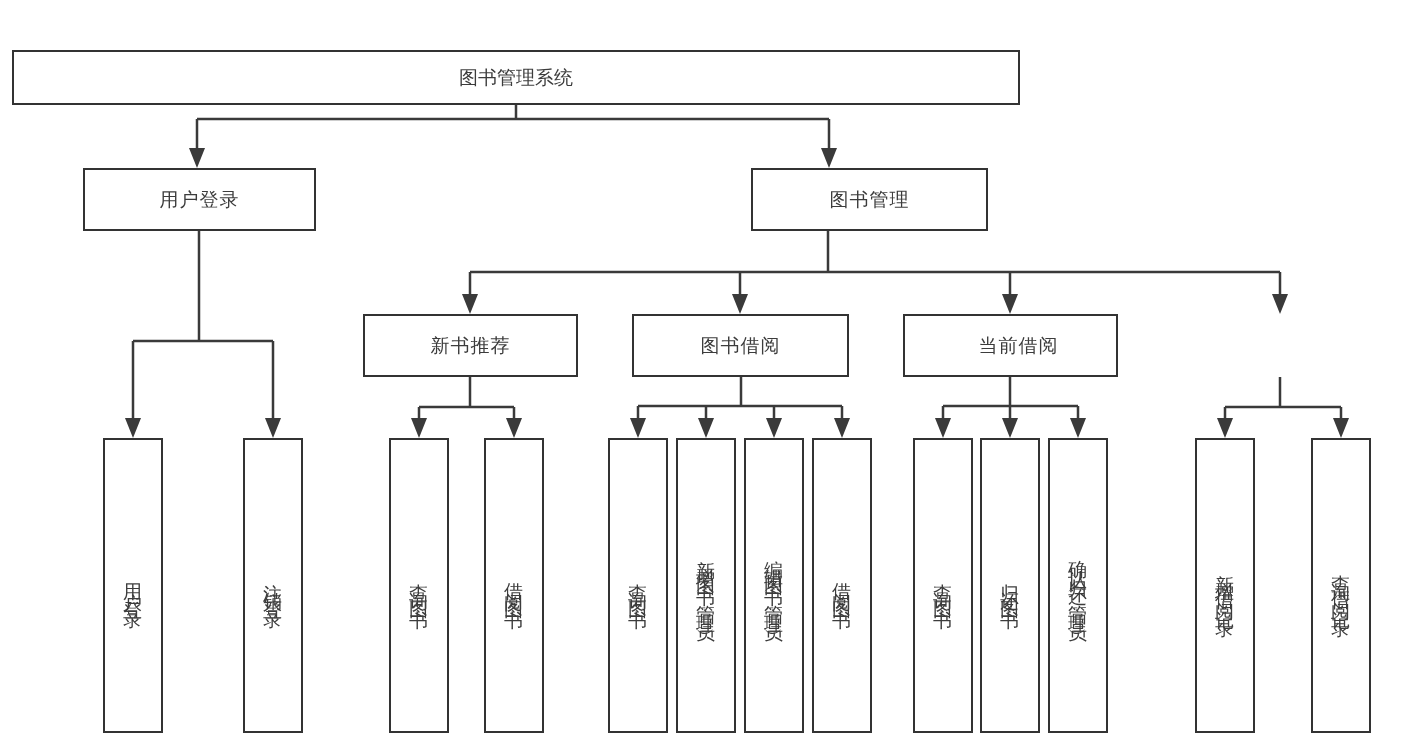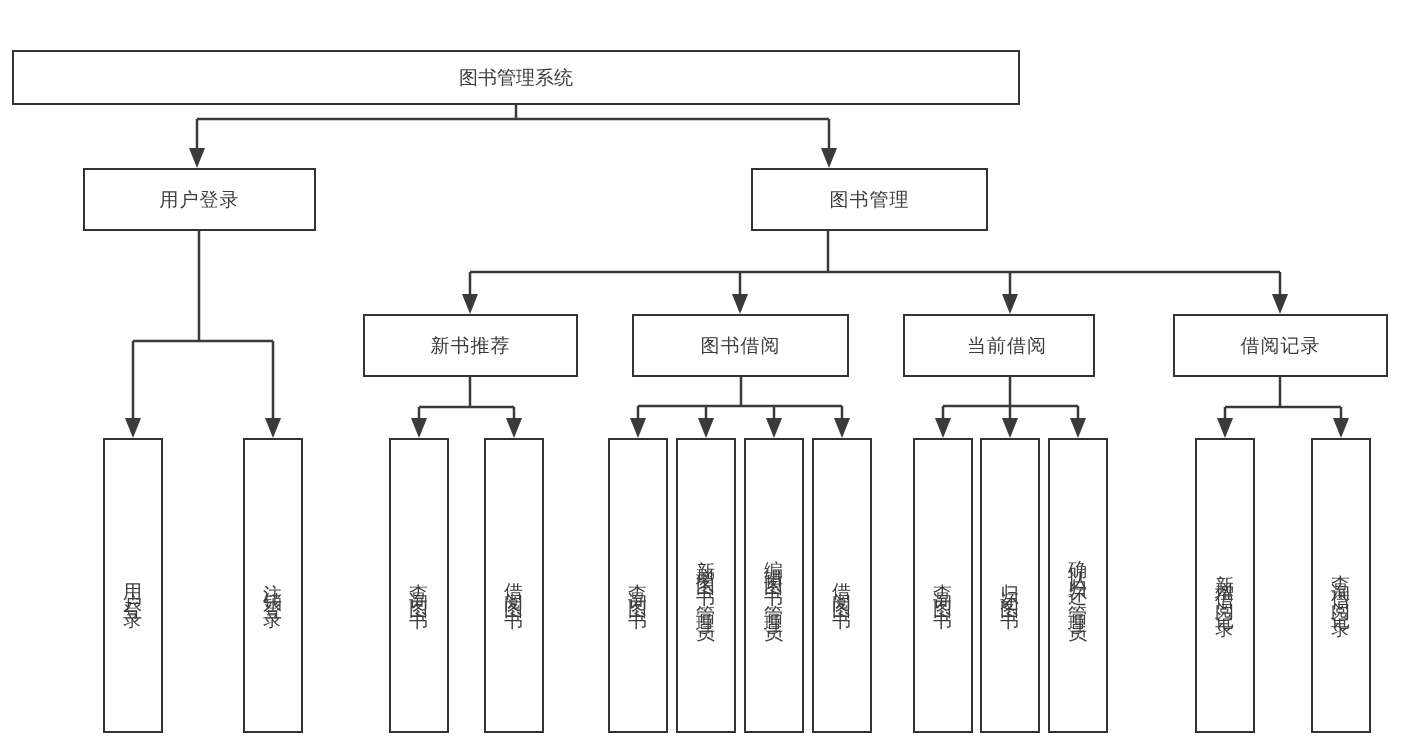--- a/index.html
+++ b/index.html
@@ -106,22 +106,21 @@
     </g>
   </svg>
 
   <div class="node root-node">图书管理系统</div>
 
   <div class="node h-node" style="left:83px; top:168px; width:233px; height:63px;">用户登录</div>
   <div class="node h-node" style="left:710px; top:168px; width:237px; height:63px;margin-left:41px;">图书管理</div>
 
   <div class="node h-node" style="left:632px; top:314px; width:217px; height:63px;">图书借阅</div>
   <div class="node h-node" style="left:363px; top:314px; width:215px; height:63px;">新书推荐</div>
-  <div class="node h-node" style="left:903px; top:314px; width:192px; height:63px;padding-left:16px;">当前借阅</div>
-  <div class="node h-node" style="left:1173px; top:314px; width:215px; height:63px;">借阅记录</div>
+  <div class="node h-node" style="left:903px; top:314px; width:215px; height:63px;padding-left:16px;">当前借阅</div>
 
   <div class="node leaf" style="left:103px;">
     <span class="vtext">用户登录</span>
   </div>
   <div class="node leaf" style="left:243px;">
     <span class="vtext">注销登录</span>
   </div>
 
   <div class="node leaf" style="left:389px;">
     <span class="vtext">查询图书</span>

